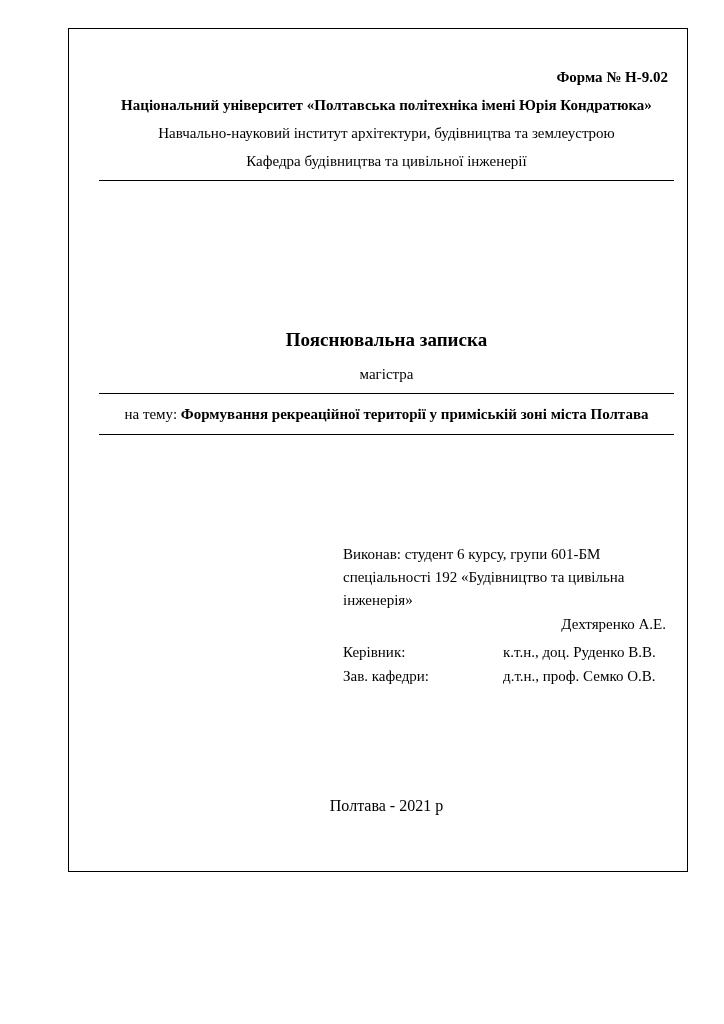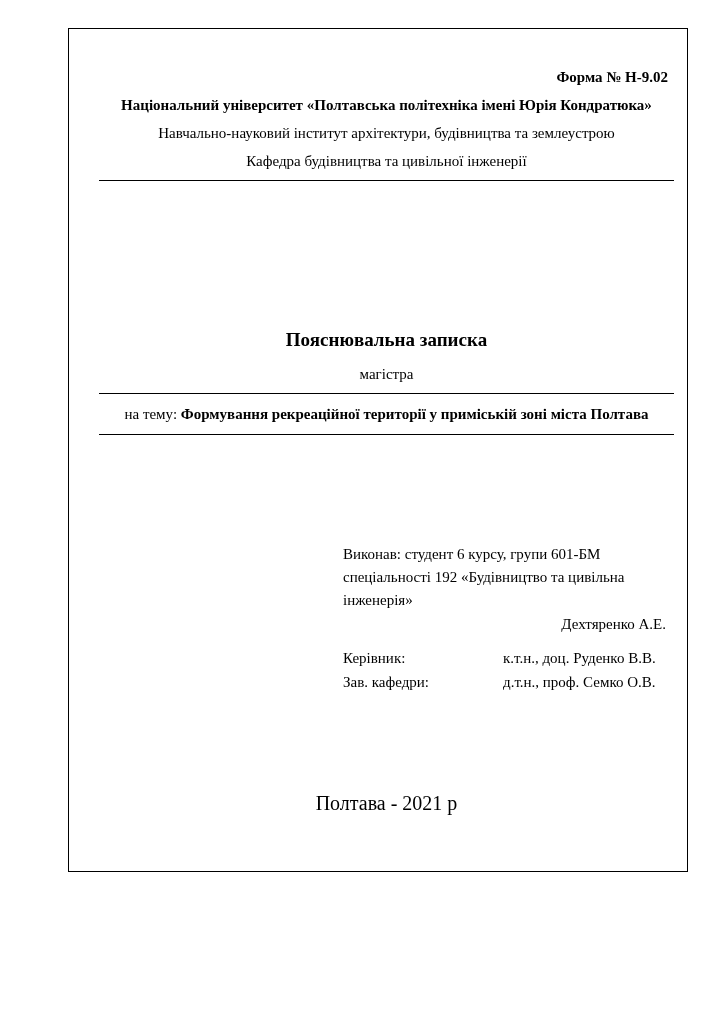--- a/index.html
+++ b/index.html
@@ -83,42 +83,42 @@
   }
   .who-line {
     white-space: nowrap;
     font-family: Liberation Serif, serif;
   }
   .who-line.indent-right {
     text-align: right;
     padding-right: 8px;
   }
   .roles {
-    margin-top: 10px;
+    margin-top: 4px;
     font-size: 15px;
     line-height: 1.6;
     padding-left: 244px;
   }
   .role-row {
     display: flex;
   }
   .role-label {
     width: 160px;
     flex: none;
   }
   .role-value {
     flex: 1;
   }
   .footer {
     position: absolute;
     bottom: 56px;
     left: 0;
     width: 100%;
     text-align: center;
-    font-size: 20px;
+    font-size: 16px;
   }
 </style>
 </head>
 <body>
 
 <div class="page">
   <div class="inner">
 
     <div class="form-no">Форма № Н-9.02</div>
 

